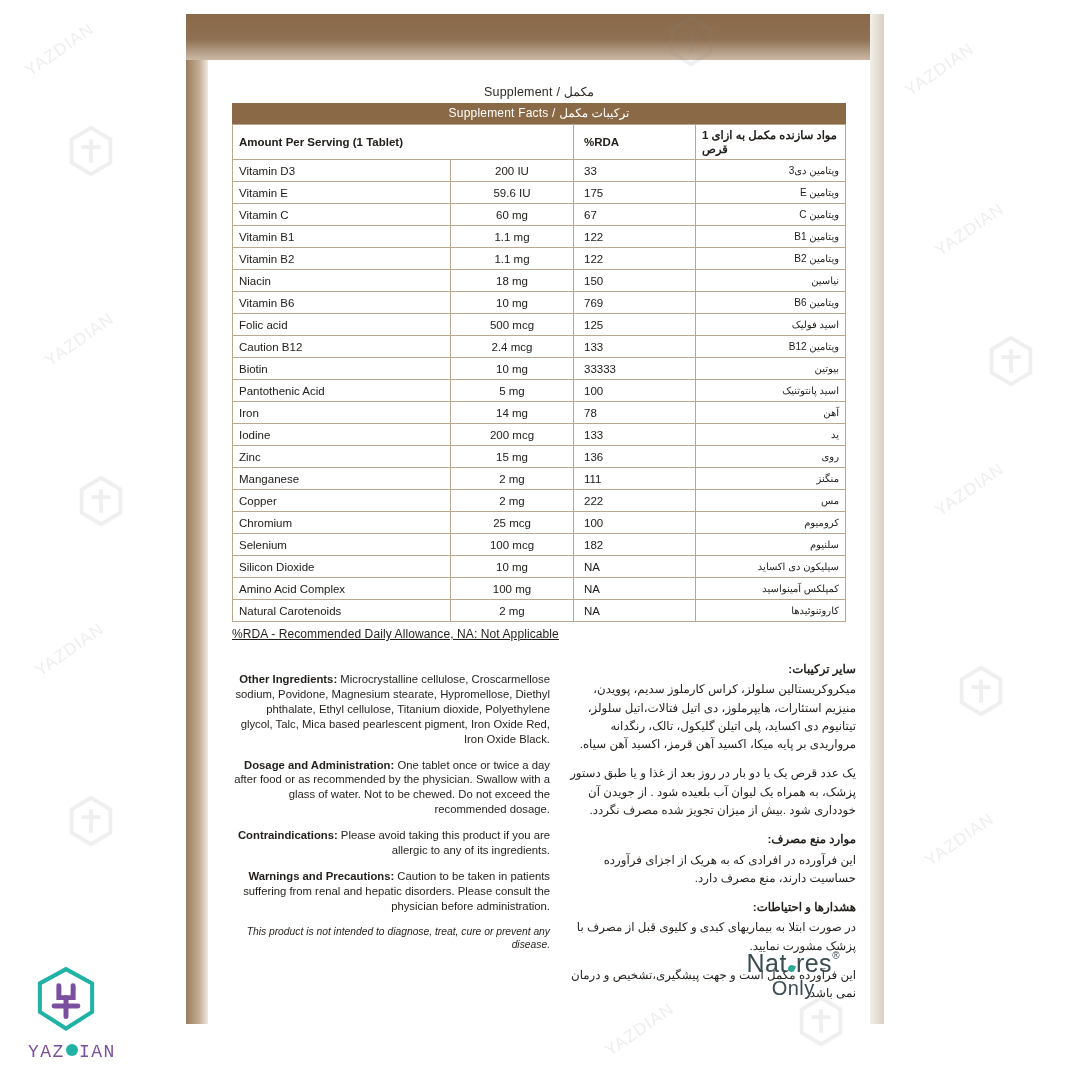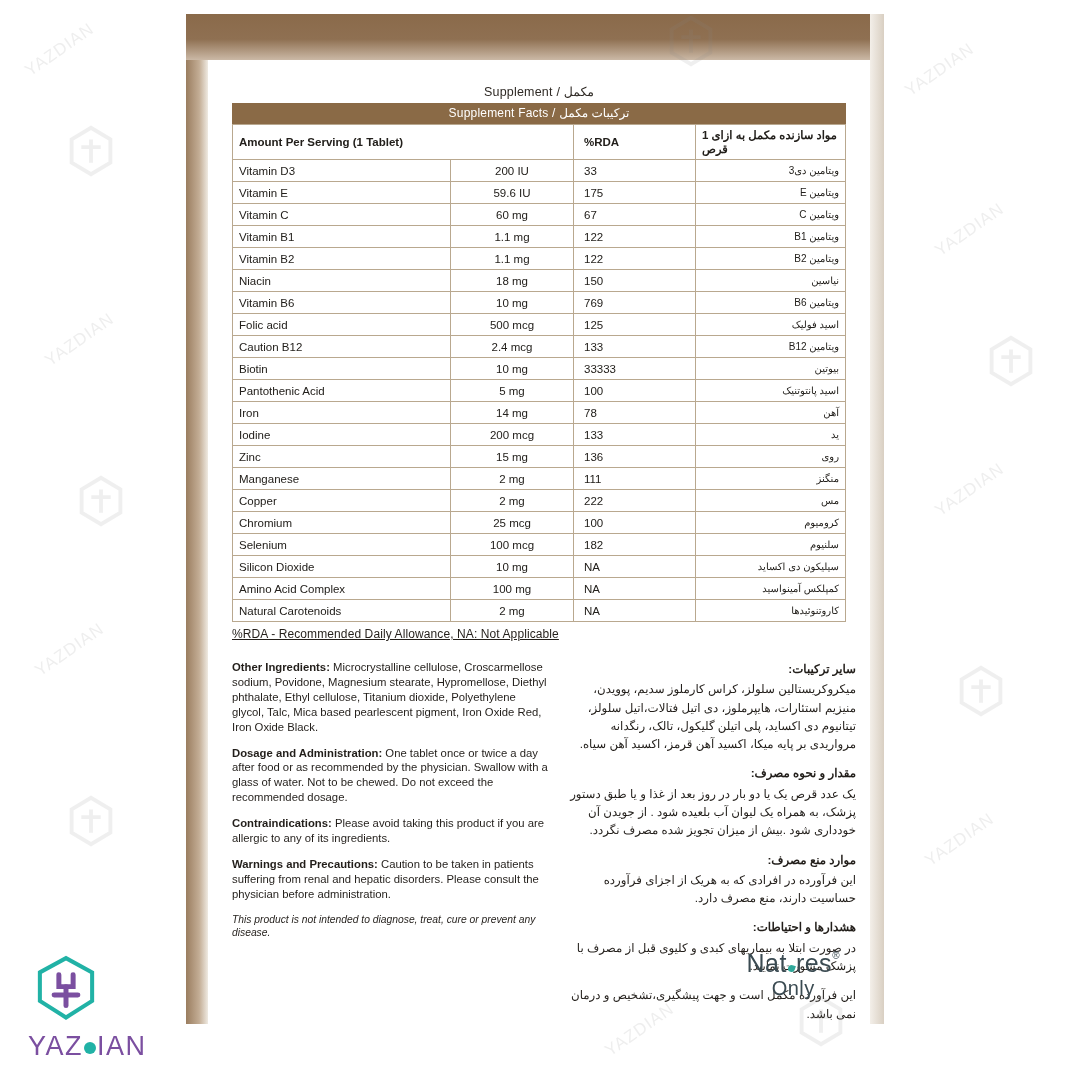--- a/index.html
+++ b/index.html
@@ -143,25 +143,26 @@
   .body-cols {
     position: absolute;
     left: 24px;
     top: 600px;
     width: 624px;
     height: 330px;
   }
   .col-en {
     position: absolute;
     left: 0;
-    top: 0;
+    top: 12px;
     width: 318px;
     font-size: 11.3px;
     line-height: 1.32;
     color: #221e1a;
+    text-align: right;
   }
   .col-fa2 {
     position: absolute;
     right: 0;
     top: 0;
     width: 290px;
     direction: rtl;
     text-align: right;
     font-size: 11.8px;
     line-height: 1.55;
@@ -203,24 +204,24 @@
 
   
   #yazdian {
     position: absolute;
     left: 28px;
     bottom: 18px;
     z-index: 8;
     text-align: left;
   }
   #yazdian .yz-text {
-    font-size: 27px;
+    font-size: 18px;
     color: #7b4fa0;
     letter-spacing: 1.5px;
-    font-family: Liberation Sans, sans-serif;
+    font-family: Liberation Mono, monospace;
   }
   #yazdian .yz-dot {
     display: inline-block;
     width: 12px; height: 12px;
     background: #21b2a6;
     border-radius: 50%;
     margin: 0 1px;
     vertical-align: 1px;
   }
 </style>
@@ -445,21 +446,20 @@
         </div>
         <div class="para italic">This product is not intended to diagnose, treat, cure or prevent any disease.</div>
       </div>
 
       <div class="col-fa2">
         <div class="para">
           <div class="fa-head">سایر ترکیبات:</div>
           <div>میکروکریستالین سلولز، کراس کارملوز سدیم، پوویدن، منیزیم استئارات، هایپرملوز، دی اتیل فتالات،اتیل سلولز، تیتانیوم دی اکساید، پلی اتیلن گلیکول، تالک، رنگدانه مرواریدی بر پایه میکا، اکسید آهن قرمز، اکسید آهن سیاه.</div>
         </div>
         <div class="para">
-          <div class="fa-head">مقدار و نحوه مصرف:</div>
           <div>یک عدد قرص یک یا دو بار در روز بعد از غذا و یا طبق دستور پزشک، به همراه یک لیوان آب بلعیده شود . از جویدن آن خودداری شود .بیش از میزان تجویز شده مصرف نگردد.</div>
         </div>
         <div class="para">
           <div class="fa-head">موارد منع مصرف:</div>
           <div>این فرآورده در افرادی که به هریک از اجزای فرآورده حساسیت دارند، منع مصرف دارد.</div>
         </div>
         <div class="para">
           <div class="fa-head">هشدارها و احتیاطات:</div>
           <div>در صورت ابتلا به بیماریهای کبدی و کلیوی قبل از مصرف با پزشک مشورت نمایید.</div>
         </div>

